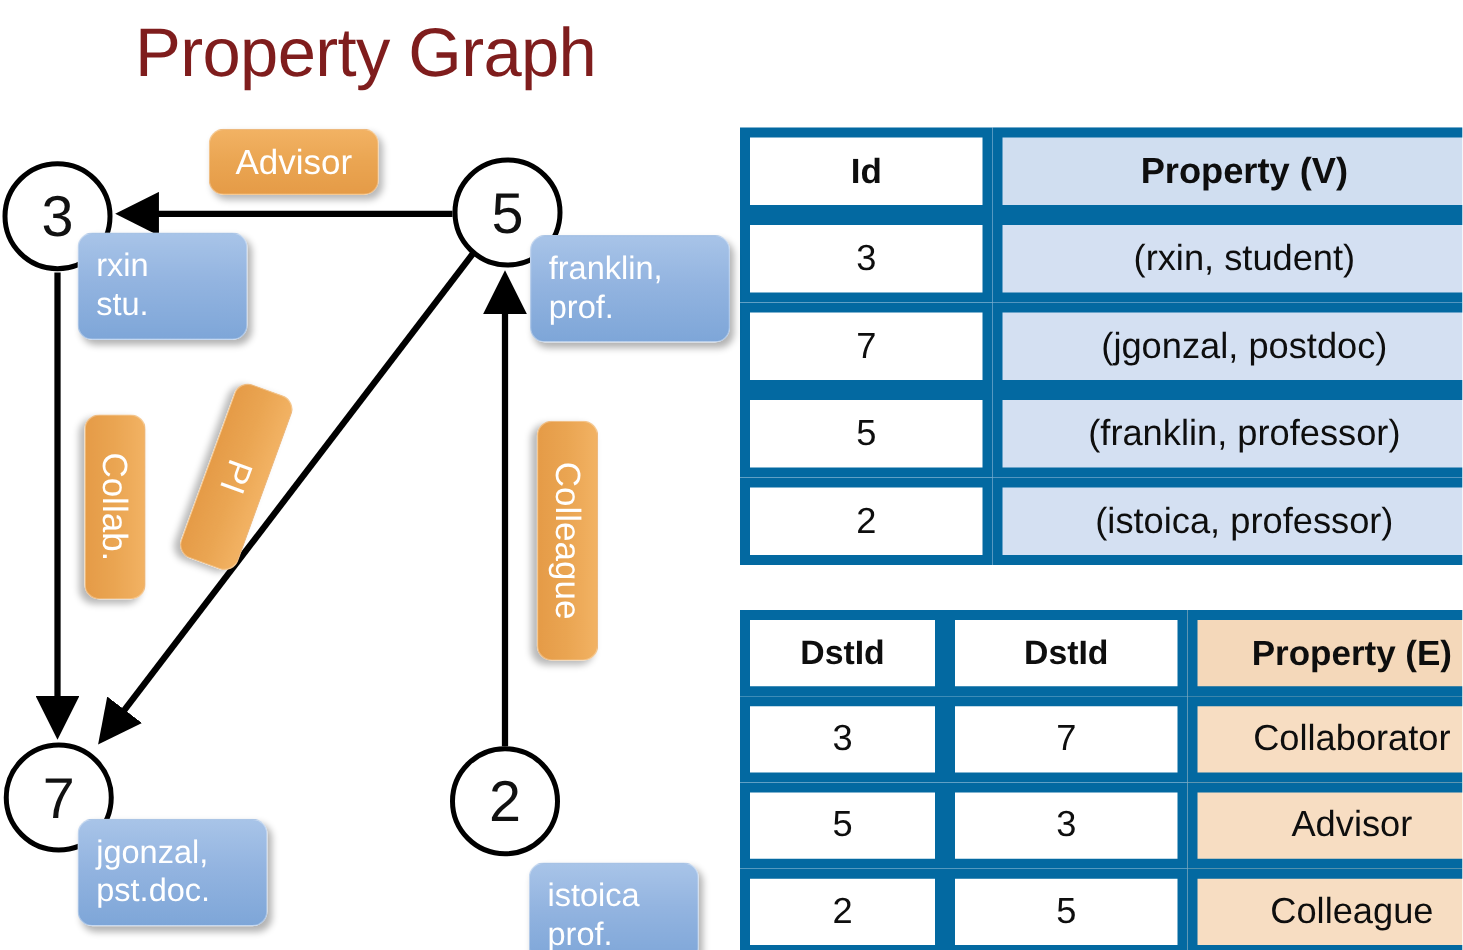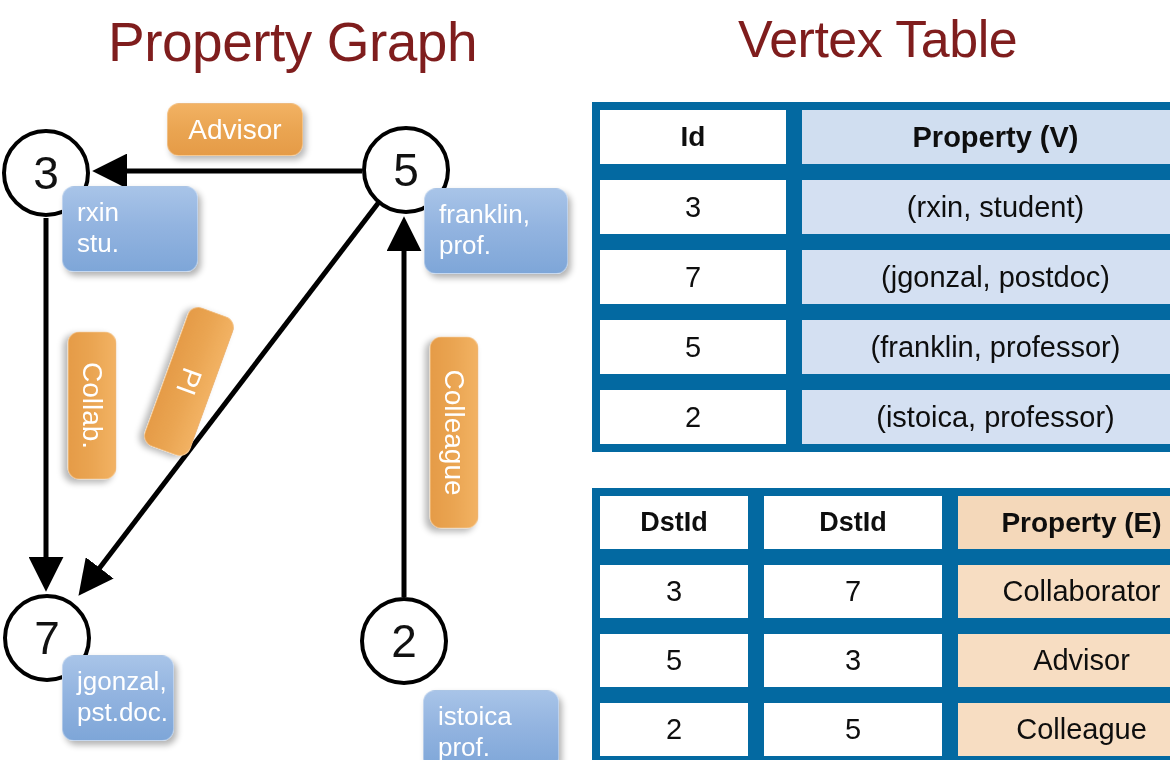--- a/index.html
+++ b/index.html
@@ -104,22 +104,22 @@
     font-family: "Liberation Sans", sans-serif;
     font-weight: 400;
     font-size: 26px;
     line-height: 31px;
     padding: 10px 14px 29px 14px;
     box-sizing: border-box;
     z-index: 6;
     border: 1px solid rgba(255,255,255,0.35);
   }
   #vprop-3 { left: 62px;  top: 186px; width: 136px; height: 86px; }
-  #vprop-5 { left: 424px; top: 188px; width: 144px; height: 86px; }
-  #vprop-7 { left: 62px;  top: 655px; width: 112px; height: 86px; }
+  #vprop-5 { left: 424px; top: 188px; width: 160px; height: 86px; }
+  #vprop-7 { left: 62px;  top: 655px; width: 152px; height: 86px; }
   #vprop-2 { left: 423px; top: 690px; width: 136px; height: 80px; }
 
   
   .eprop {
     position: absolute;
     border-radius: 12px;
     background: linear-gradient(to bottom, #f2b263 0%, #eaa552 50%, #e59b47 100%);
     box-shadow: 3px 4px 6px rgba(0,0,0,0.28);
     color: #ffffff;
     font-family: "Liberation Sans", sans-serif;
@@ -199,21 +199,20 @@
   #edge-table th.col-src, #edge-table th.col-dst { font-size: 27px; }
   #edge-table th.col-eprop { font-size: 28px; background: #f4d8ba; }
 </style>
 </head>
 <body>
 
 <div id="canvas">
 
   <div class="section-title" id="title-property-graph">Property Graph</div>
 
-  <div class="section-title" id="title-vertex-table">Vertex Table</div>
 
 
   <div id="graph-area">
 
     <svg id="graph-edges" viewBox="0 0 585 760" width="585" height="760" xmlns="http://www.w3.org/2000/svg">
       <defs>
         <marker id="arrow" viewBox="0 0 12 12" refX="10" refY="6" markerWidth="7" markerHeight="7" orient="auto-start-reverse">
           <path d="M 0 0 L 12 6 L 0 12 z" fill="#000000"></path>
         </marker>
       </defs>

